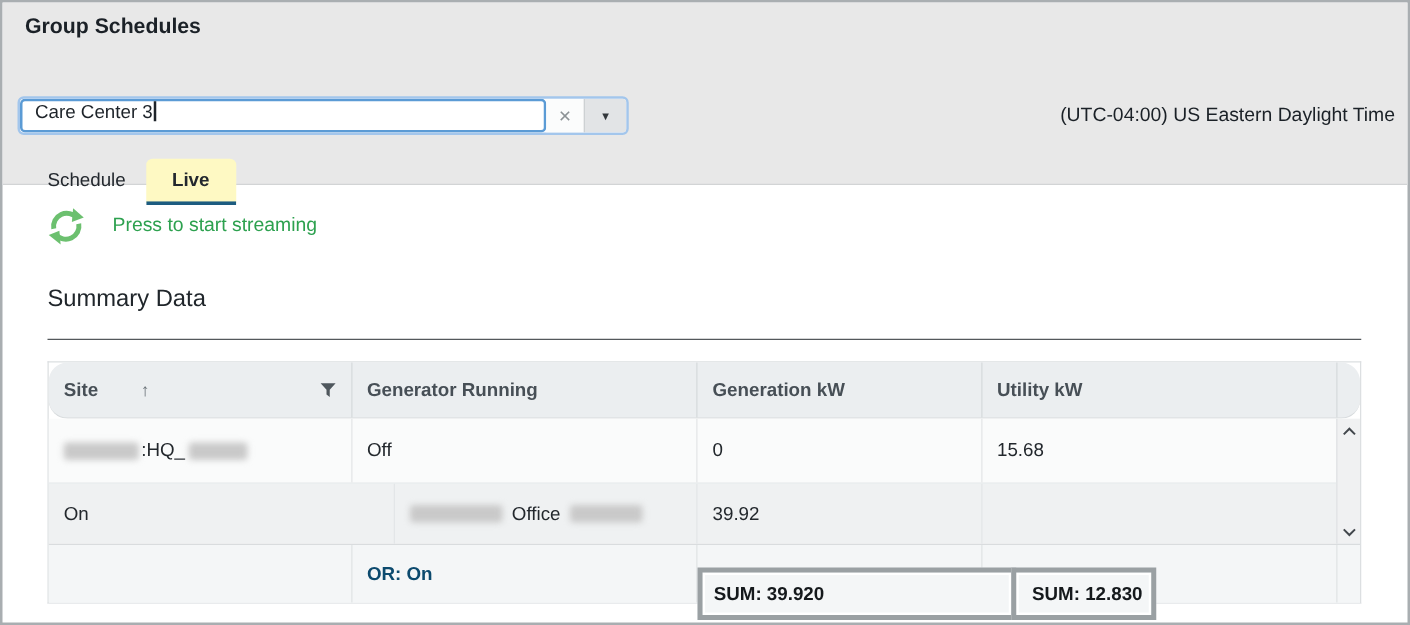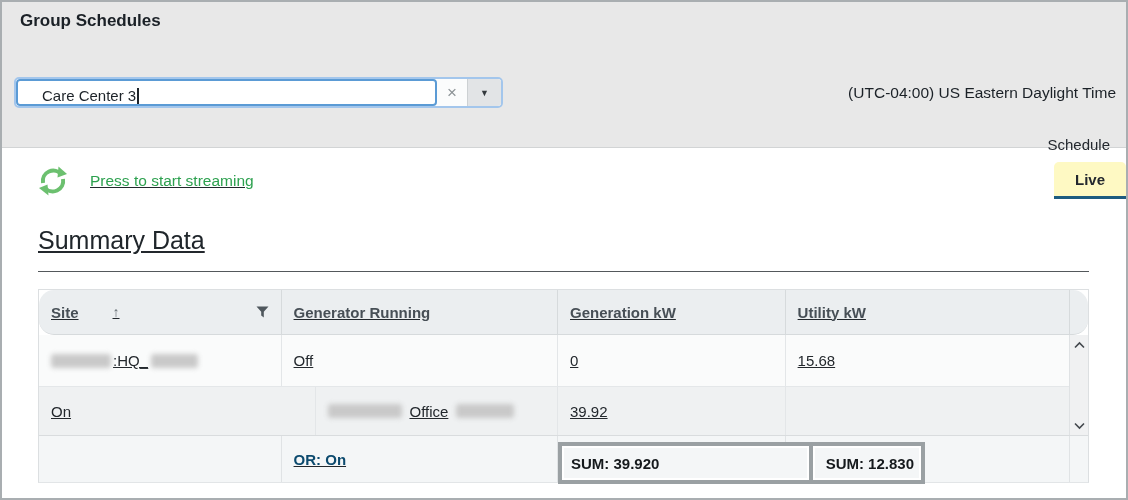--- a/index.html
+++ b/index.html
@@ -15,43 +15,43 @@
     box-sizing:border-box;display:flex;flex-direction:column;gap:19px;
   }
   .page-title{margin:9px 0 0 18px;font-size:17px;font-weight:bold;color:#1b2127;}
   .selector-row{display:flex;align-items:center;margin:27px 10px 0 12px;}
   .combo{
     width:489px;height:31px;box-sizing:border-box;display:flex;align-items:stretch;
     border:2px solid #a3c6ec;border-radius:5px;background:#fff;overflow:hidden;
   }
   .combo-input{
     flex:1;border:2px solid #5b9bd5;border-radius:4px;background:#fff;
-    display:flex;align-items:flex-end;padding-left:24px;box-sizing:border-box;color:#1d2329;
+    display:flex;align-items:flex-start;padding-left:10px;box-sizing:border-box;color:#1d2329;
   }
   .caret{display:inline-block;width:1.5px;height:16px;background:#1d2329;margin-left:1px;}
   .combo-clear{
     width:30px;display:flex;align-items:center;justify-content:center;
     color:#8d9396;font-size:17px;background:#fbfcfc;cursor:default;
   }
   .combo-dd{
     width:33px;display:flex;align-items:center;justify-content:center;
     background:#e2e4e6;border-left:1px solid #cdd1d3;color:#33383c;font-size:9px;
   }
   .tz{margin-left:auto;color:#1b2127;font-size:15.5px;}
-  .tabs{margin:auto 0 0 20px;display:flex;align-items:flex-end;flex-direction:column;}
+  .tabs{margin:auto 0 0 20px;display:flex;align-items:flex-end;}
   .tab{padding:9px 16px;color:#23282e;cursor:default;}
   .tab.active{
     background:#fef9c3;border-radius:5px 5px 0 0;font-weight:bold;
     border-bottom:3px solid #1d5c80;margin-bottom:-2px;padding:9px 21px 8px 21px;
   }
   
-  .content{padding:0 37px 16px 36px;text-decoration:underline;}
+  .content{padding:0 37px 16px 36px;}
   .stream-row{margin-top:18px;height:30px;display:flex;align-items:center;cursor:default;}
   .stream-label{margin-left:22px;color:#2da14f;font-size:15.5px;}
-  .summary-title{margin-top:30px;font-size:25px;color:#20262b;line-height:28px;font-weight:normal;}
+  .summary-title{margin-top:30px;font-size:19px;color:#20262b;line-height:28px;font-weight:normal;}
   .divider{margin-top:17px;border-top:1px solid #53585b;height:0;}
   
   .grid{margin-top:17px;width:1051px;box-sizing:border-box;border:1px solid #dcdfe1;border-bottom:1px solid #e2e5e7;}
   .c{display:flex;align-items:center;padding:0 12px;box-sizing:border-box;overflow:hidden;white-space:nowrap;}
   .w1{width:242px;} .w2{width:277px;text-align:right;} .w3{width:228px;} .w4{width:285px;} .w5{width:19px;padding:0;}
   .g-head{display:flex;height:45px;background:#ebeef0;border-bottom:1px solid #d6dadc;color:#474f56;font-weight:bold;box-sizing:border-box;border-radius:15px;}
   .g-head .c + .c{border-left:1px solid #d6dadc;}
   .sort-arrow{margin-left:34px;font-weight:normal;color:#666e74;font-size:14px;}
   .filter-btn{margin-left:auto;display:flex;align-items:center;}
   .g-body{position:relative;}
@@ -63,21 +63,21 @@
   .r1a{width:60px;margin-right:2px;} .r1b{width:47px;margin-left:3px;}
   .r2a{width:74px;margin-right:7px;} .r2b{width:58px;margin-left:8px;}
   .scrollbar{
     position:absolute;right:0;top:0;width:19px;height:100%;background:#f0f1f2;
     border-left:1px solid #dfe2e4;box-sizing:border-box;display:flex;flex-direction:column;
     justify-content:space-between;align-items:center;padding:6px 0 5px;
   }
   .g-foot{display:flex;height:47px;background:#f4f6f7;border-top:1px solid #d9dcde;position:relative;box-sizing:border-box;}
   .g-foot .c{font-weight:bold;color:#0c4a6e;}
   .g-foot .c + .c{border-left:1px solid #e0e3e5;}
-  .sum-annotation{position:absolute;left:519px;top:6px;height:42px;display:flex;z-index:2;}
+  .sum-annotation{position:absolute;left:519px;top:18px;height:42px;display:flex;z-index:2;}
   .sum-box{
     box-sizing:border-box;border:4px solid #9aa0a3;background:#f4f6f7;
     box-shadow:inset 0 0 0 2px rgba(255,255,255,.95);
     display:flex;align-items:center;font-weight:bold;color:#15191c;
   }
   .sum-gen{width:255px;padding-left:9px;}
   .sum-util{width:116px;margin-left:-4px;justify-content:flex-end;padding-right:7px;}
 </style>
 </head>
 <body>

